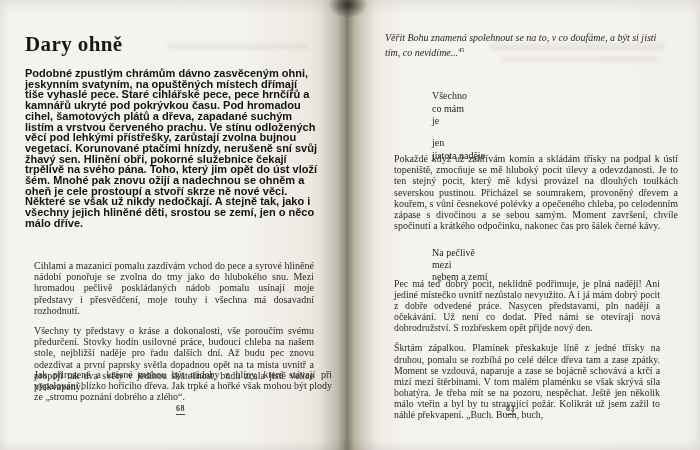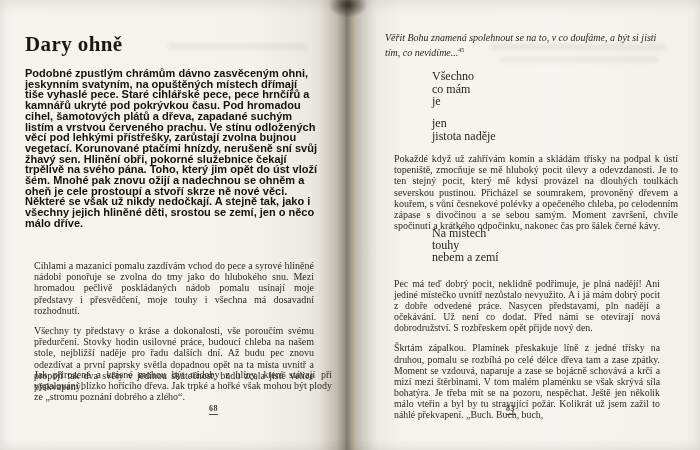--- a/index.html
+++ b/index.html
@@ -35,30 +35,30 @@
   
   .lp-title{
     position:absolute;left:25px;top:32px;
     font-size:21px;font-weight:bold;letter-spacing:.4px;color:#191713;
   }
   .lp-lead{
     position:absolute;left:25px;top:68px;width:294px;
     font-family:"Liberation Sans", sans-serif;font-weight:bold;
     font-size:11px;line-height:10.7px;color:#14120e;text-align:left;
   }
-  .poem{font-size:12px;line-height:12px;color:#26241f;}
+  .poem{font-size:10px;line-height:12px;color:#26241f;margin-top:20px;}
   .lp-poem{position:absolute;left:80px;top:208px;}
   .par{font-size:10px;line-height:11.2px;color:#2a2822;text-align:justify;margin:9px;}
   .lp-pars{position:absolute;left:25px;top:251px;width:298px;}
   .lp-par3{position:absolute;left:25px;top:360px;width:298px;}
   .pagenum{
     position:absolute;top:404px;font-size:8px;font-weight:bold;letter-spacing:.5px;color:#3a3831;
     border-bottom:1px solid #4a483f;padding-bottom:1px;
   }
-  .lp-num{left:176px;margin-left:33px;}
+  .lp-num{left:176px;}
   .rp-num{left:506px;}
 
   
   .rp-quote{
     position:absolute;left:385px;top:31px;width:284px;
     font-style:italic;font-size:10px;line-height:13px;color:#26241e;
   }
   .rp-quote sup{font-size:6px;font-style:normal;}
   .rp-poem1{position:absolute;left:432px;top:70px;line-height:12.6px;}
   .rp-poem1b{position:absolute;left:432px;top:117px;line-height:12.6px;}
@@ -99,22 +99,22 @@
     <div>je</div>
   </div>
   <div class="poem rp-poem1b">
     <div>jen</div>
     <div>jistota naděje</div>
   </div>
 
   <p class="par rp-par1">Pokaždé když už zahřívám komín a skládám třísky na podpal k ústí topeniště, zmocňuje se mě hluboký pocit úlevy a odevzdanosti. Je to ten stejný pocit, který mě kdysi provázel na dlouhých toulkách severskou pustinou. Přicházel se soumrakem, provoněný dřevem a kouřem, s vůní česnekové polévky a opečeného chleba, po celodenním zápase s divočinou a se sebou samým. Moment završení, chvíle spočinutí a krátkého odpočinku, nakonec čas pro šálek černé kávy.</p>
 
   <div class="poem rp-poem2">
-    <div>Na místech</div>
-    <div>touhy</div>
+    <div>Na pečlivě</div>
+    <div>mezi</div>
     <div>nebem a zemí</div>
   </div>
 
   <div class="rp-pars2">
     <p class="par">Pec má teď dobrý pocit, neklidně podřimuje, je plná nadějí! Ani jediné místečko uvnitř nezůstalo nevyužito. A i já mám dobrý pocit z dobře odvedené práce. Nasycen představami, pln nadějí a očekávání. Už není co dodat. Před námi se otevírají nová dobrodružství. S rozbřeskem opět přijde nový den.</p>
     <p class="par">Škrtám zápalkou. Plamínek přeskakuje líně z jedné třísky na druhou, pomalu se rozbíhá po celé délce dřeva tam a zase zpátky. Moment se vzdouvá, naparuje a zase se bojácně schovává a krčí a mizí mezi štěrbinami. V tom malém plaménku se však skrývá síla bohatýra. Je třeba mít se na pozoru, nespěchat. Ještě jen několik málo vteřin a byl by tu stravující požár. Kolikrát už jsem zažil to náhlé překvapení. „Buch. Buch, buch,</p>
   </div>
 
   <div class="pagenum rp-num">83</div>
 

